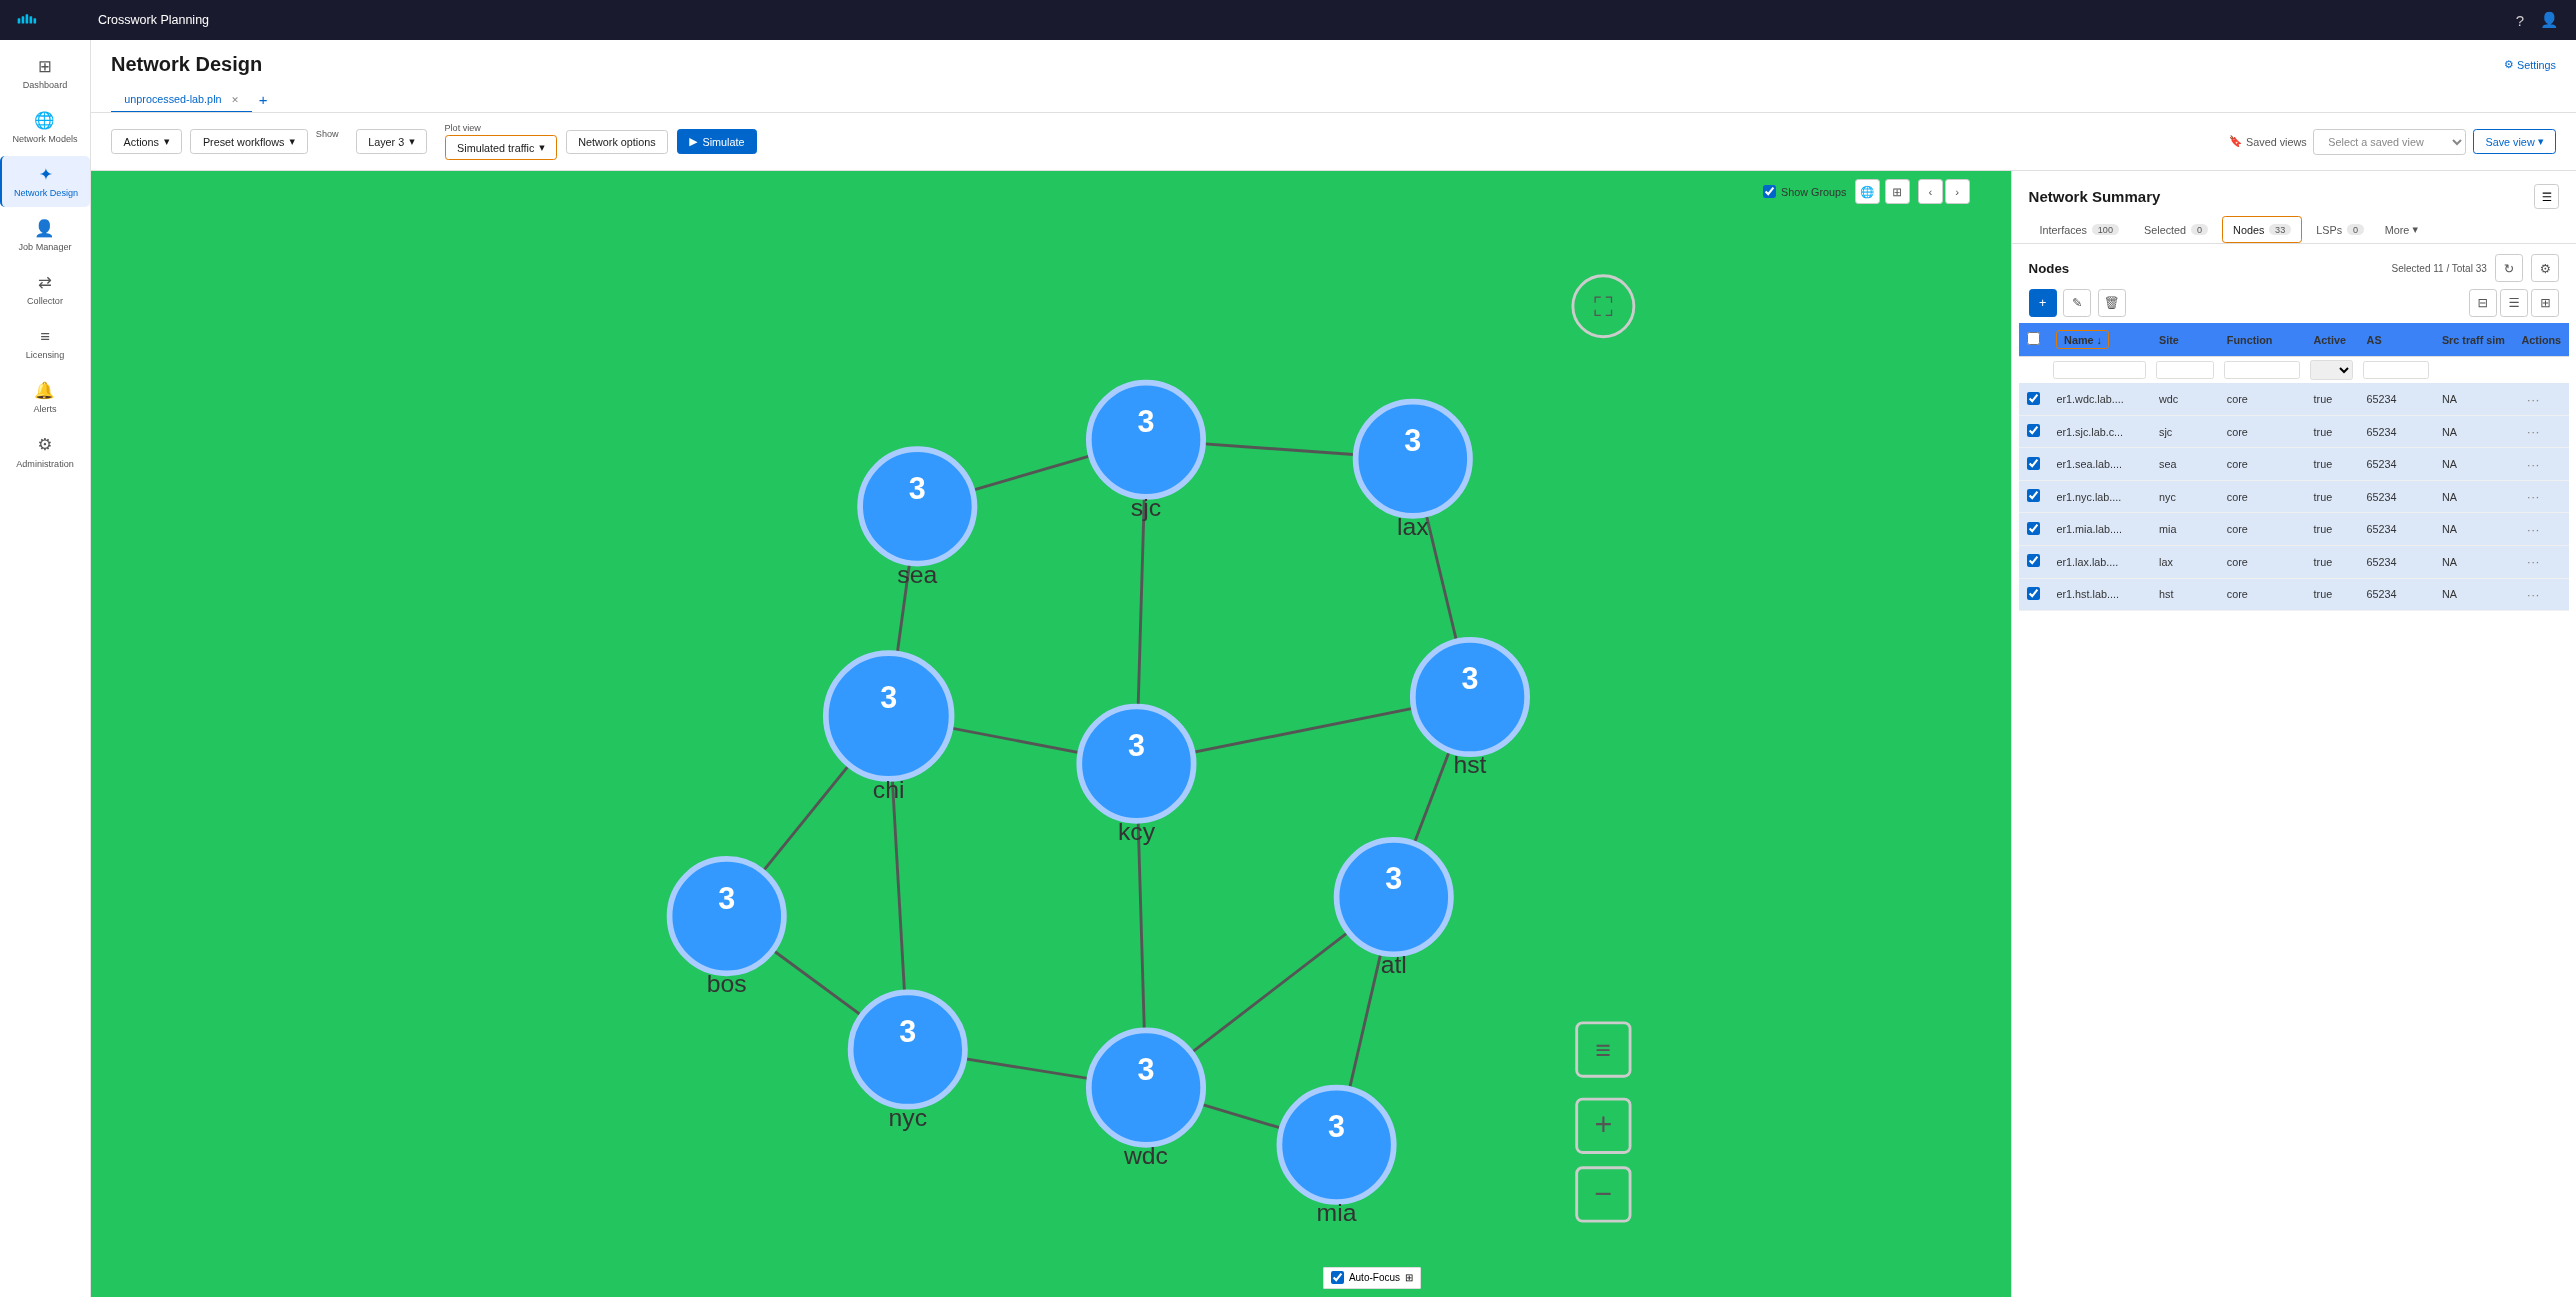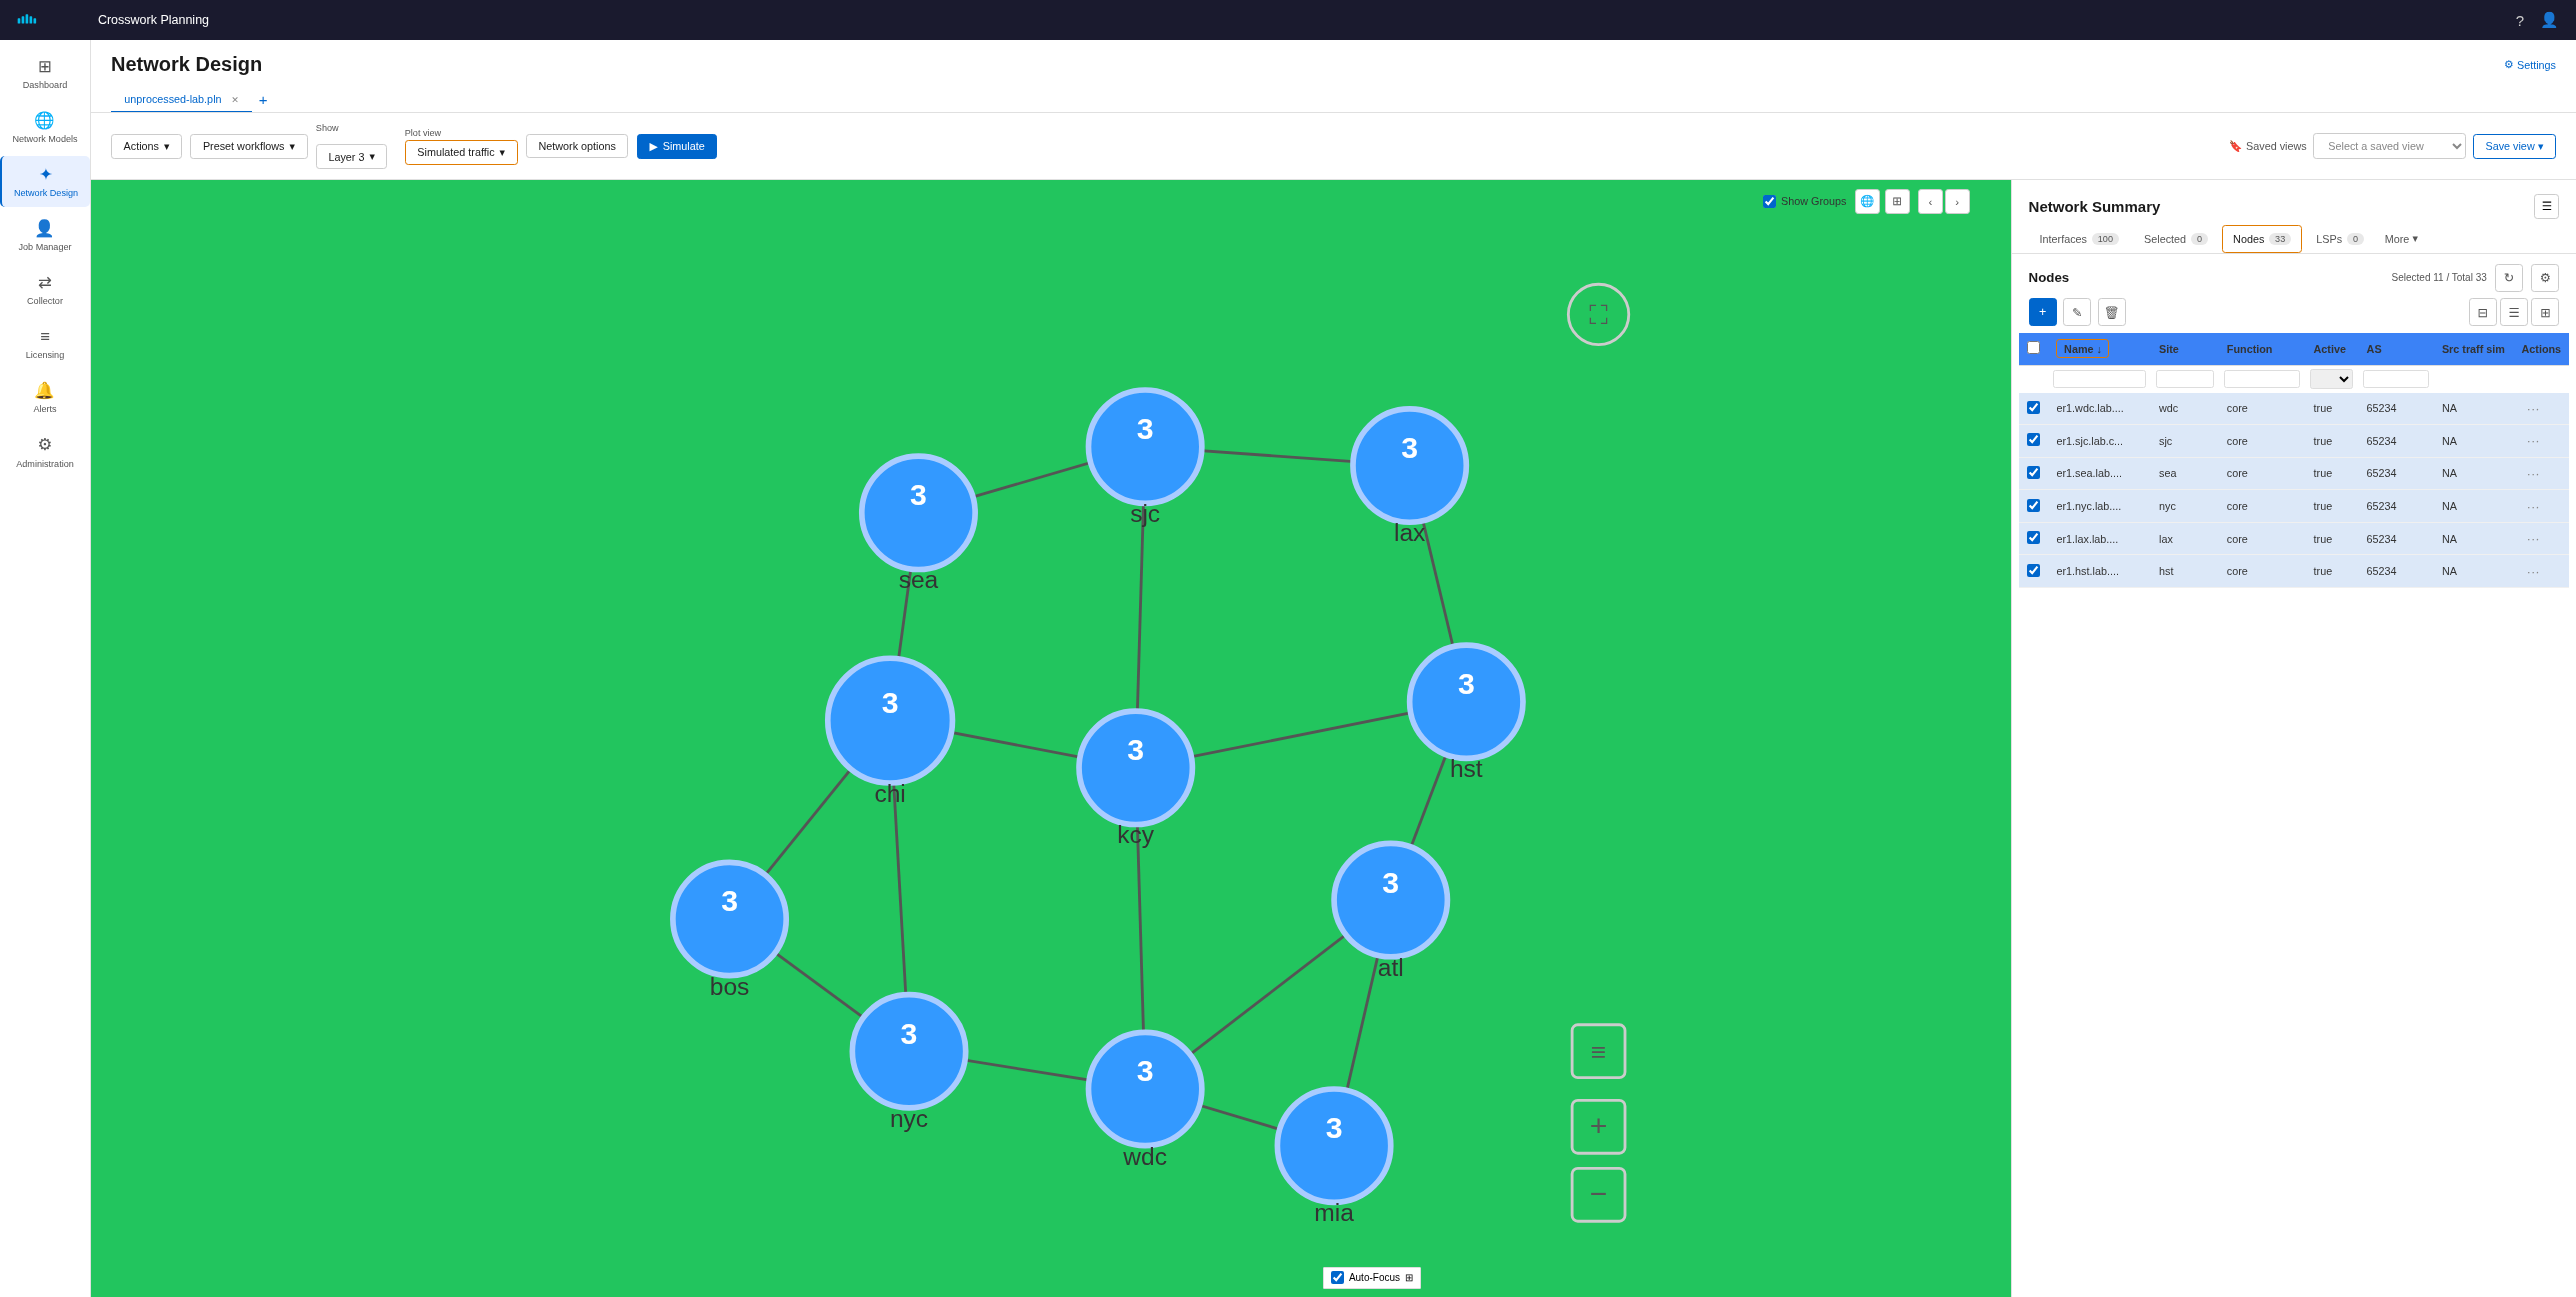--- a/index.html
+++ b/index.html
@@ -342,21 +342,21 @@
 
     <div class="toolbar">
       <button class="btn">
         <span>Actions</span>
         <span>▾</span>
       </button>
       <button class="btn">
         <span>Preset workflows</span>
         <span>▾</span>
       </button>
-      <div style="display:flex;flex-direction:column;align-items:flex-start;gap:11px;">
+      <div style="display:flex;align-items:flex-start;gap:17px;">
         <span style="font-size:9.1px;color:#555;">Show</span>
         <button class="btn">
           <span>Layer 3</span>
           <span>▾</span>
         </button>
       </div>
       <div style="display:flex;flex-direction:column;align-items:flex-start;gap:1.7px;padding-left:9px;">
         <span style="font-size:9.1px;color:#555;">Plot view</span>
         <button class="btn highlighted">
           <span>Simulated traffic</span>
@@ -639,20 +639,34 @@
     <td>65234</td>
     <td>NA</td>
     <td>
       <button class="ellipsis-btn">···</button>
     </td>
   </tr>
                   <tr class="selected">
     <td class="checkbox-cell">
       <input type="checkbox" checked="" style="">
     </td>
+    <td>er1.mia.lab....</td>
+    <td>mia</td>
+    <td>core</td>
+    <td>true</td>
+    <td>65234</td>
+    <td>NA</td>
+    <td>
+      <button class="ellipsis-btn">···</button>
+    </td>
+  </tr>
+                  <tr class="selected">
+    <td class="checkbox-cell">
+      <input type="checkbox" checked="" style="">
+    </td>
     <td>er1.lax.lab....</td>
     <td>lax</td>
     <td>core</td>
     <td>true</td>
     <td>65234</td>
     <td>NA</td>
     <td>
       <button class="ellipsis-btn">···</button>
     </td>
   </tr>

